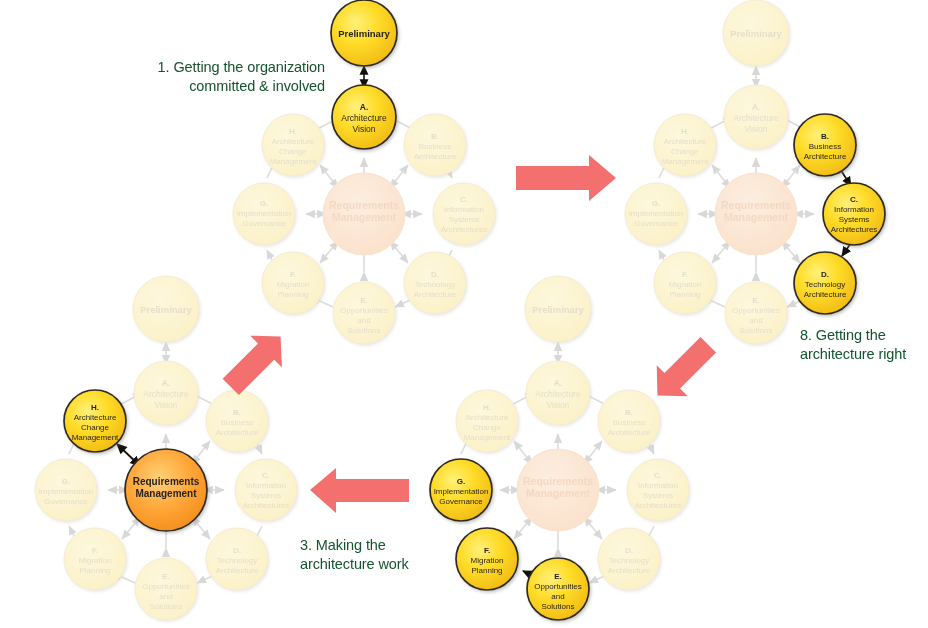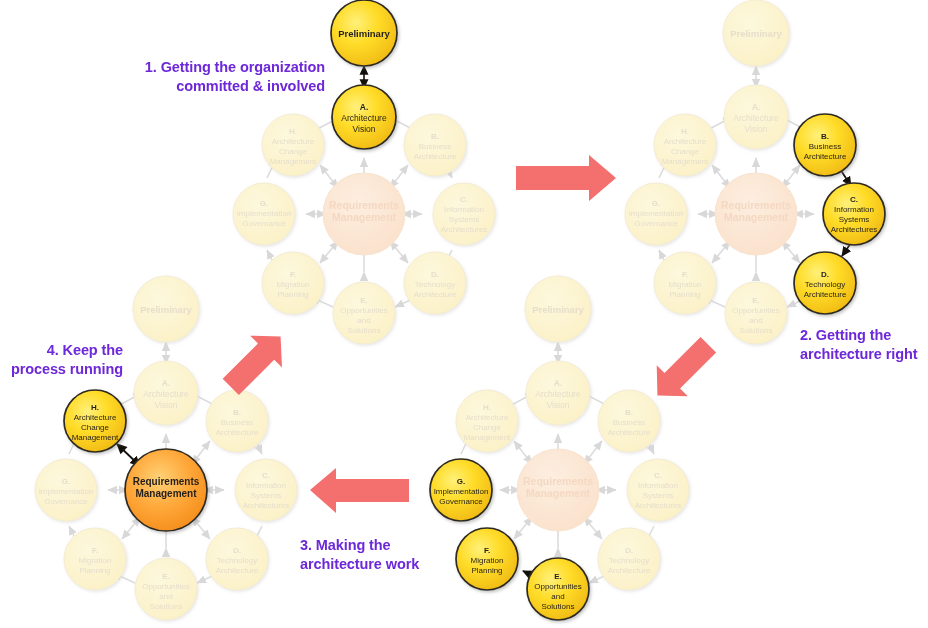--- a/index.html
+++ b/index.html
@@ -21,24 +21,24 @@
   #svg-root {
     position: absolute;
     left: 0;
     top: 0;
     width: 928px;
     height: 628px;
   }
   .step-label {
     position: absolute;
     font-family: "Liberation Sans", sans-serif;
-    font-weight: bold;
+    font-weight: normal;
     font-size: 14.5px;
     line-height: 19px;
-    color: #6d28d9;
+    color: #14532d;
     letter-spacing: -0.1px;
     white-space: pre-line;
   }
   .lbl-1 { left: 110px; top: 58px; width: 215px; text-align: right; }
   .lbl-2 { left: 800px; top: 326px; width: 128px; text-align: left; }
   .lbl-3 { left: 300px; top: 536px; width: 165px; text-align: left; }
   .lbl-4 { left: 8px; top: 341px; width: 115px; text-align: right; }
 </style>
 </head>
 <body>
@@ -431,19 +431,17 @@
     <g>
       <path d="M409,479 L336,479 L336,468 L310,490 L336,513 L336,502 L409,502 Z" fill="#f4706f"></path>
     </g>
     <g>
       <path transform="rotate(-45 253 364)" d="M221,353 L271,353 L271,342 L292,364 L271,387 L271,376 L221,376 Z" fill="#f4706f"></path>
     </g>
   </svg>
 
   <div class="step-label lbl-1">1. Getting the organization
 committed &amp; involved</div>
-  <div class="step-label lbl-2">2. Getting the
+  <div class="step-label lbl-2">8. Getting the
 architecture right</div>
   <div class="step-label lbl-3">3. Making the
 architecture work</div>
-  <div class="step-label lbl-4">4. Keep the
-process running</div>
 </div>
 
 </body></html>

